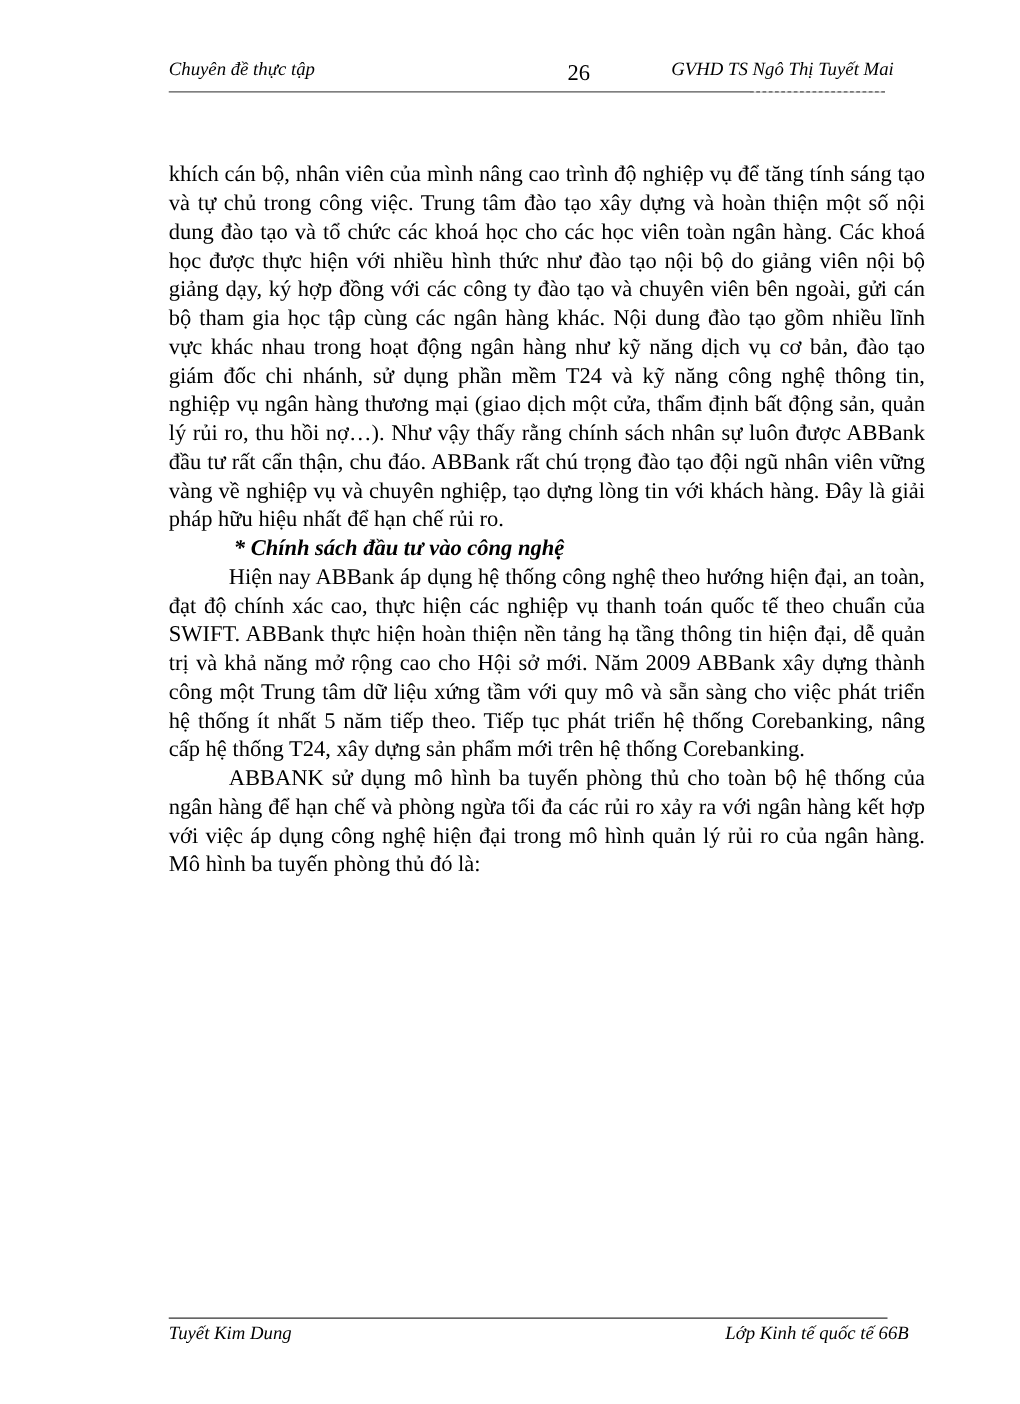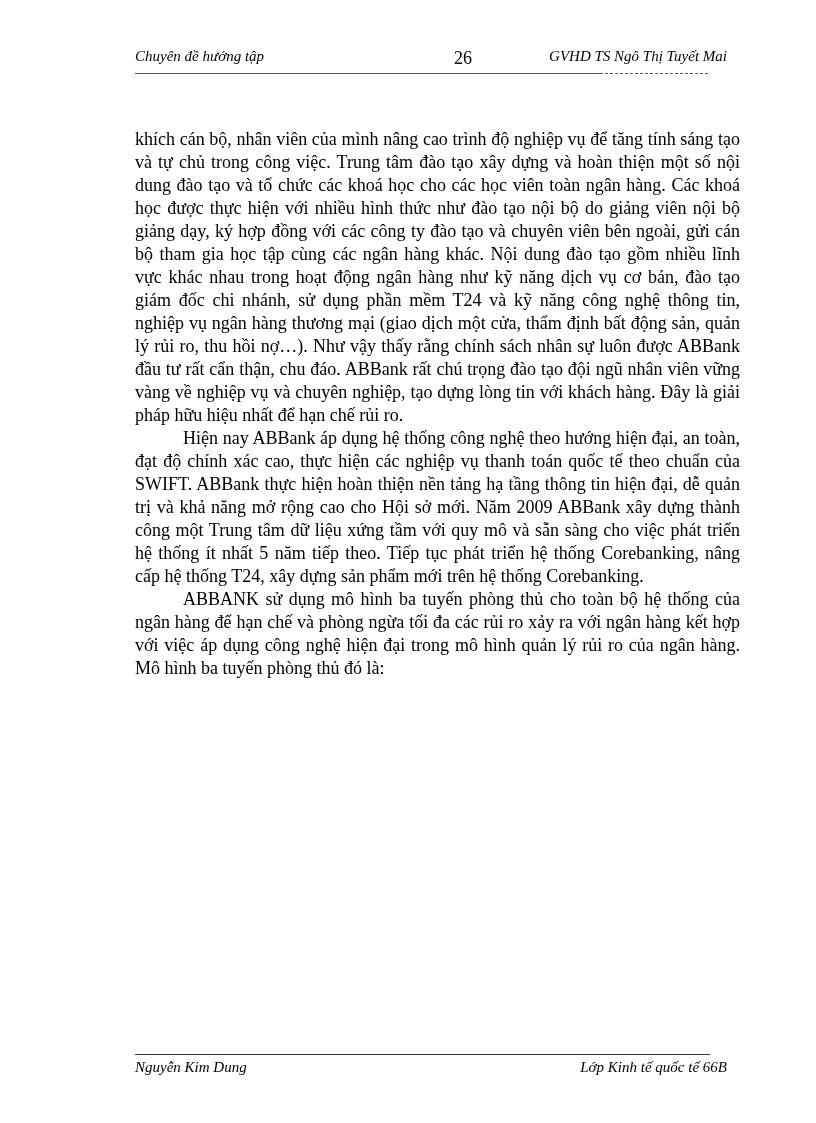--- a/index.html
+++ b/index.html
@@ -19,21 +19,21 @@
       position: absolute;
       left: 135px;
       top: 46px;
       width: 592px;
       height: 24px;
       font-style: italic;
       font-size: 15px;
     }
     .page-header .left { position: absolute; left: 0; top: 2px; }
     .page-header .center { position: absolute; left: 319px; top: 2px; font-style: normal; font-size: 18px; }
-    .page-header .right { position: absolute; right: 0; top: 2px; }
+    .page-header .right { position: absolute; right: 12px; top: 2px; }
     .header-rule {
       position: absolute;
       left: 135px;
       top: 73px;
       width: 573px;
       height: 0;
       border-top: 1px solid #555;
     }
     .header-rule-dash {
       position: absolute;
@@ -82,30 +82,31 @@
       font-style: italic;
       font-size: 15px;
     }
     .page-footer .left { position: absolute; left: 0; top: 2px; }
     .page-footer .right { position: absolute; right: 0; top: 2px; }
   </style>
 </head>
 <body>
 
 <div class="page-header">
-  <span class="left">Chuyên đề hướng tập</span>
+  <span class="left">Chuyên đề thực tập</span>
   <span class="center">26</span>
   <span class="right">GVHD TS Ngô Thị Tuyết Mai</span>
 </div>
 <div class="header-rule"></div>
 <div class="header-rule-dash"></div>
 
 <div class="body-text">
   <p>khích cán bộ, nhân viên của mình nâng cao trình độ nghiệp vụ để tăng tính sáng tạo và tự chủ trong công việc. Trung tâm đào tạo xây dựng và hoàn thiện một số nội dung đào tạo và tổ chức các khoá học cho các học viên toàn ngân hàng. Các khoá học được thực hiện với nhiều hình thức như đào tạo nội bộ do giảng viên nội bộ giảng dạy, ký hợp đồng với các công ty đào tạo và chuyên viên bên ngoài, gửi cán bộ tham gia học tập cùng các ngân hàng khác. Nội dung đào tạo gồm nhiều lĩnh vực khác nhau trong hoạt động ngân hàng như kỹ năng dịch vụ cơ bản, đào tạo giám đốc chi nhánh, sử dụng phần mềm T24 và kỹ năng công nghệ thông tin, nghiệp vụ ngân hàng thương mại (giao dịch một cửa, thẩm định bất động sản, quản lý rủi ro, thu hồi nợ…). Như vậy thấy rằng chính sách nhân sự luôn được ABBank đầu tư rất cẩn thận, chu đáo. ABBank rất chú trọng đào tạo đội ngũ nhân viên vững vàng về nghiệp vụ và chuyên nghiệp, tạo dựng lòng tin với khách hàng. Đây là giải pháp hữu hiệu nhất để hạn chế rủi ro.</p>
+  <p class="heading">* Chính sách đầu tư vào công nghệ</p>
   <p class="indent">Hiện nay ABBank áp dụng hệ thống công nghệ theo hướng hiện đại, an toàn, đạt độ chính xác cao, thực hiện các nghiệp vụ thanh toán quốc tế theo chuẩn của SWIFT. ABBank thực hiện hoàn thiện nền tảng hạ tầng thông tin hiện đại, dễ quản trị và khả năng mở rộng cao cho Hội sở mới. Năm 2009 ABBank xây dựng thành công một Trung tâm dữ liệu xứng tầm với quy mô và sẵn sàng cho việc phát triển hệ thống ít nhất 5 năm tiếp theo. Tiếp tục phát triển hệ thống Corebanking, nâng cấp hệ thống T24, xây dựng sản phẩm mới trên hệ thống Corebanking.</p>
   <p class="indent">ABBANK sử dụng mô hình ba tuyến phòng thủ cho toàn bộ hệ thống của ngân hàng để hạn chế và phòng ngừa tối đa các rủi ro xảy ra với ngân hàng kết hợp với việc áp dụng công nghệ hiện đại trong mô hình quản lý rủi ro của ngân hàng. Mô hình ba tuyến phòng thủ đó là:</p>
 </div>
 
 <div class="footer-rule"></div>
 <div class="page-footer">
-  <span class="left">Nguyễn Kim Dung</span>
+  <span class="left">Tuyết Kim Dung</span>
   <span class="right">Lớp Kinh tế quốc tế 66B</span>
 </div>
 
 </body></html>

